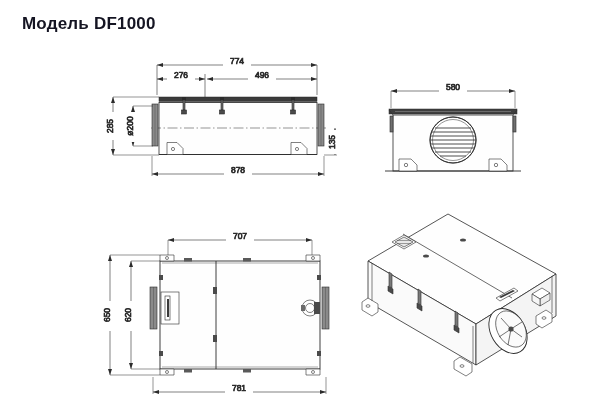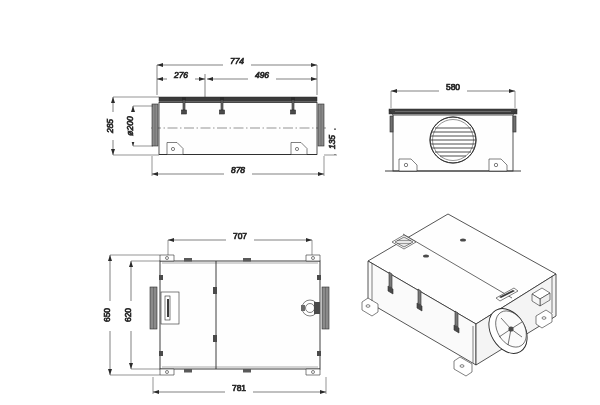--- a/index.html
+++ b/index.html
@@ -14,22 +14,23 @@
   svg{display:block;overflow:visible;}
 
   .dimtxt{font-family:"Liberation Sans", sans-serif;font-size:8.5px;fill:#2b2b2b;}
   .dimtxt-v{font-family:"Liberation Sans", sans-serif;font-size:8.5px;fill:#2b2b2b;}
 </style>
 </head>
 <body>
 
 <div class="page">
 
-
-  <div class="view" style="left:95px;top:52px;font-style:italic;">
+  <div class="title">Модель DF1000</div>
+
+  <div class="view" style="left:95px;top:52px;">
     <svg width="250" height="140" viewBox="0 0 250 140">
       <g stroke="#2b2b2b" fill="none" stroke-width="0.7">
 
         <g stroke-width="0.6">
           <line x1="62" y1="13" x2="222" y2="13"></line>
           <path d="M62,13 l6,-2 l0,4 z" fill="#2b2b2b" stroke="none"></path>
           <path d="M222,13 l-6,-2 l0,4 z" fill="#2b2b2b" stroke="none"></path>
           <line x1="62" y1="13" x2="62" y2="43" stroke-width="0.6"></line>
           <line x1="222" y1="13" x2="222" y2="43" stroke-width="0.6"></line>
         </g>

